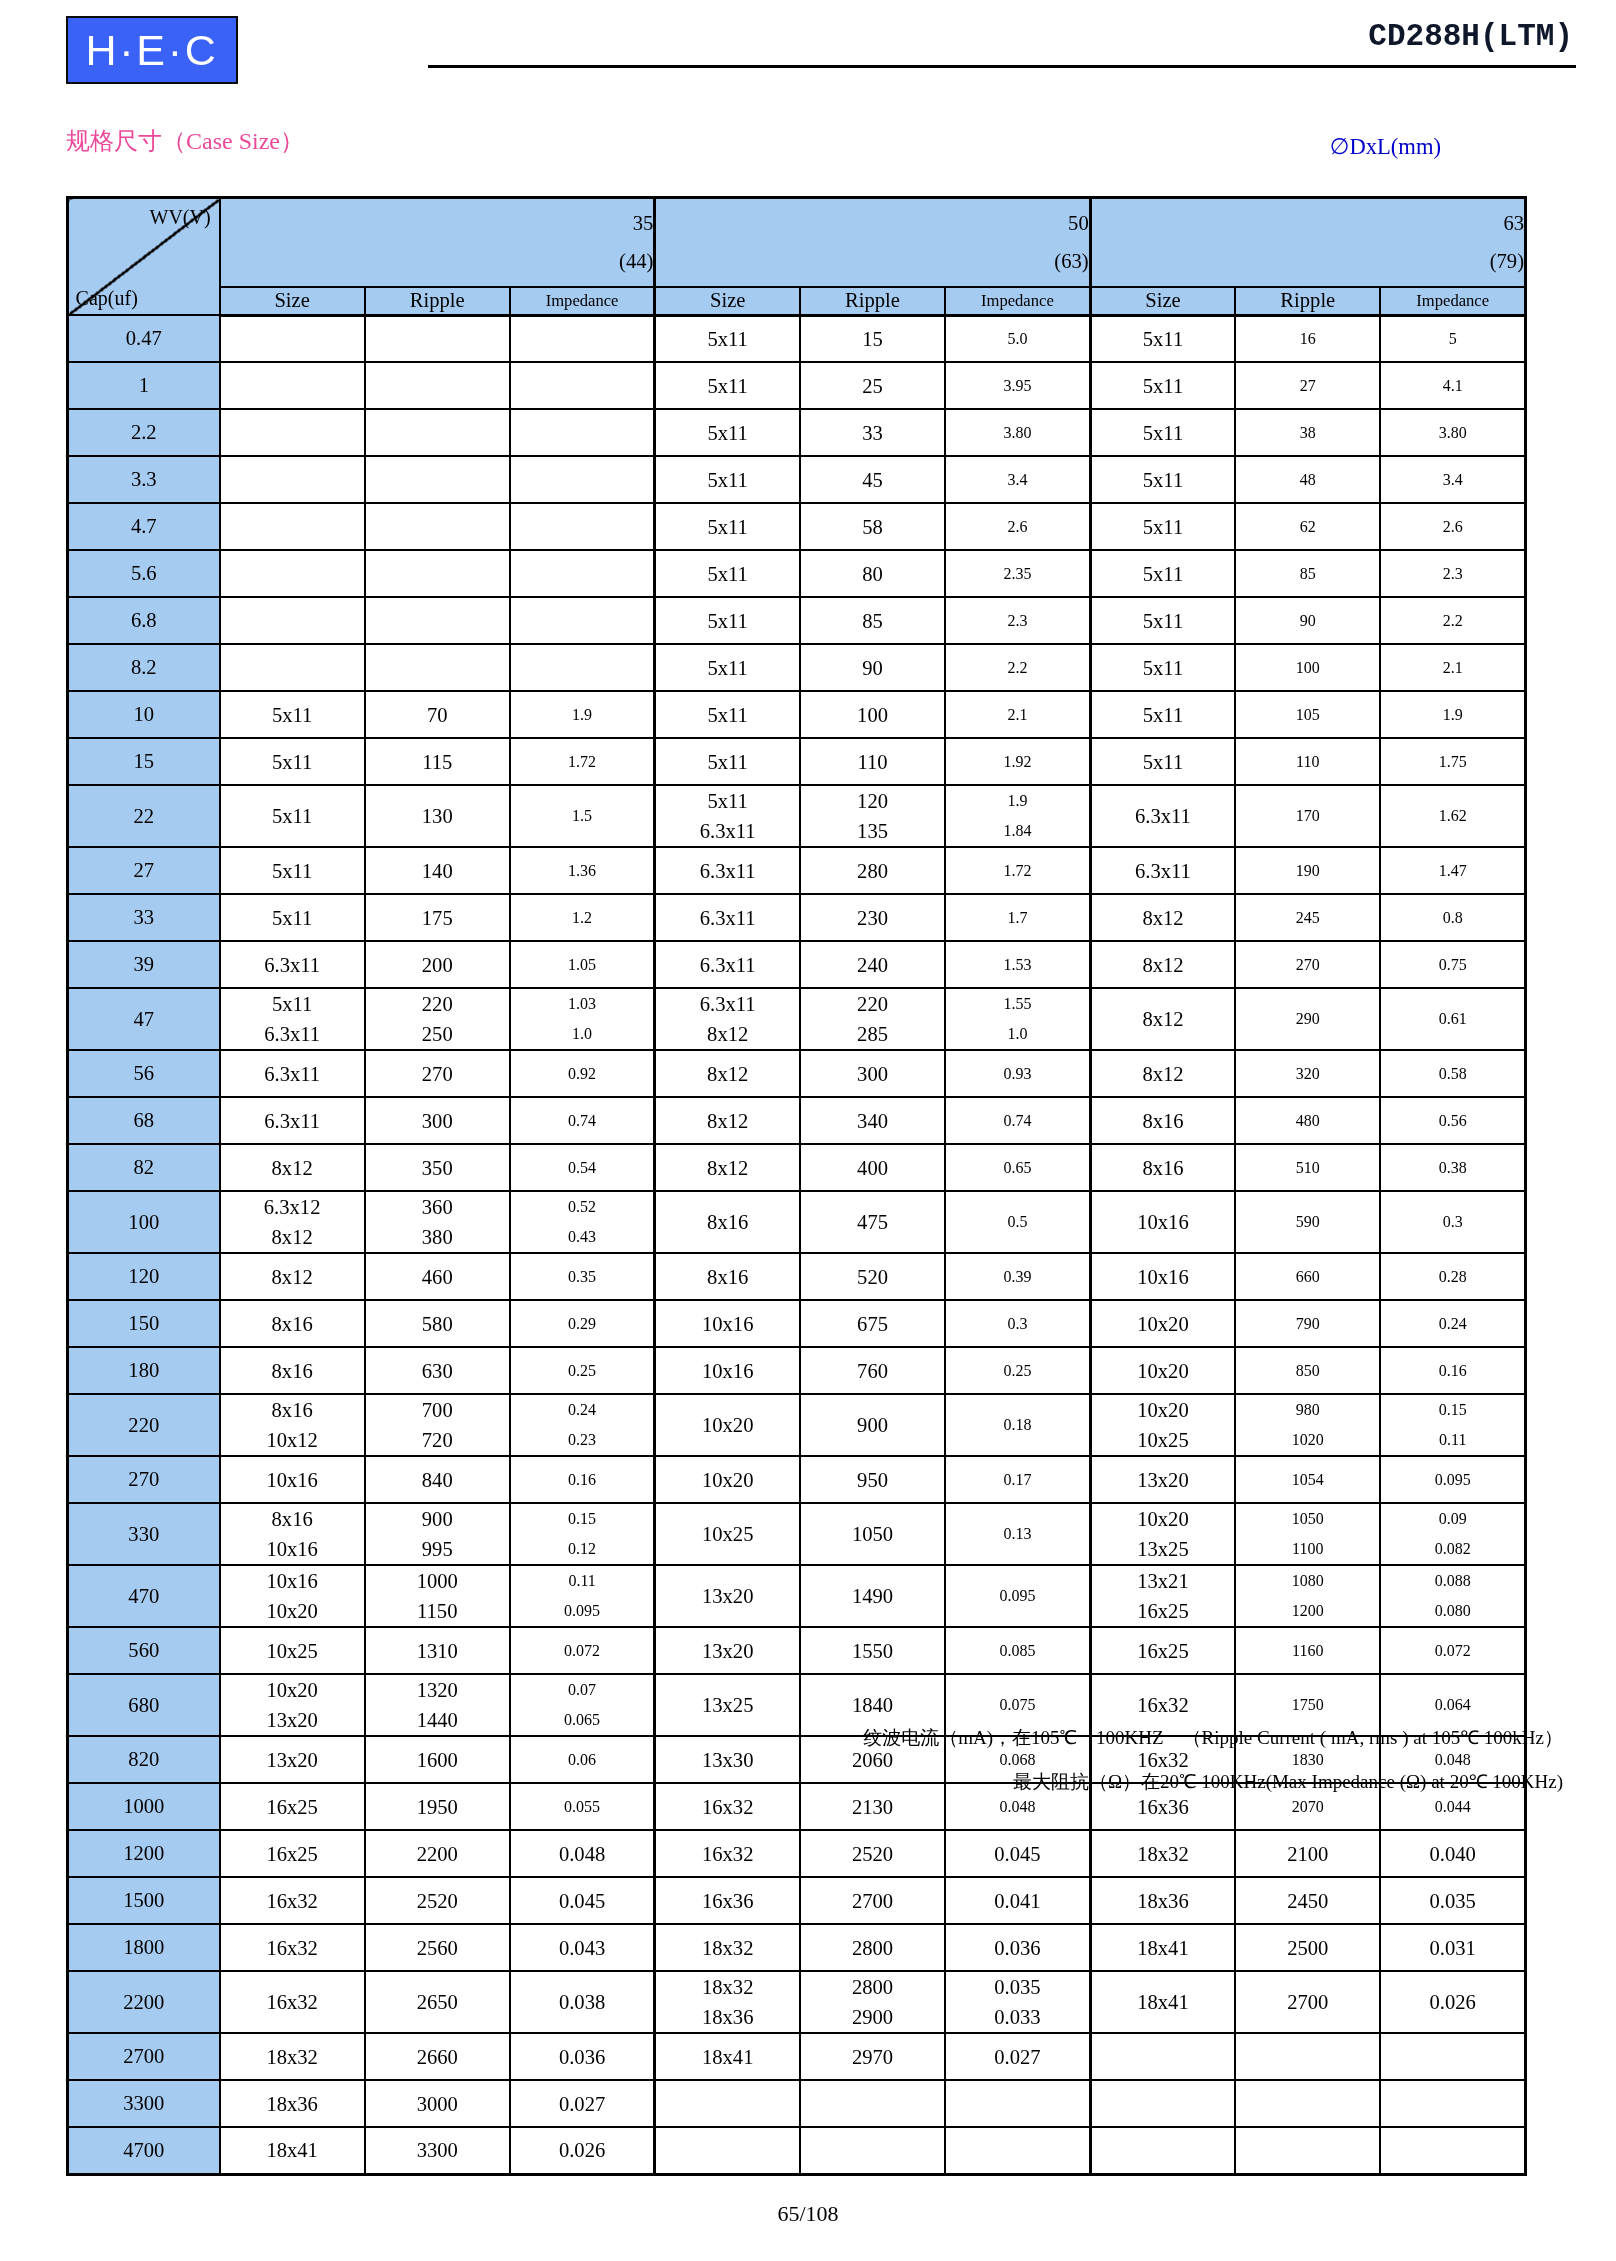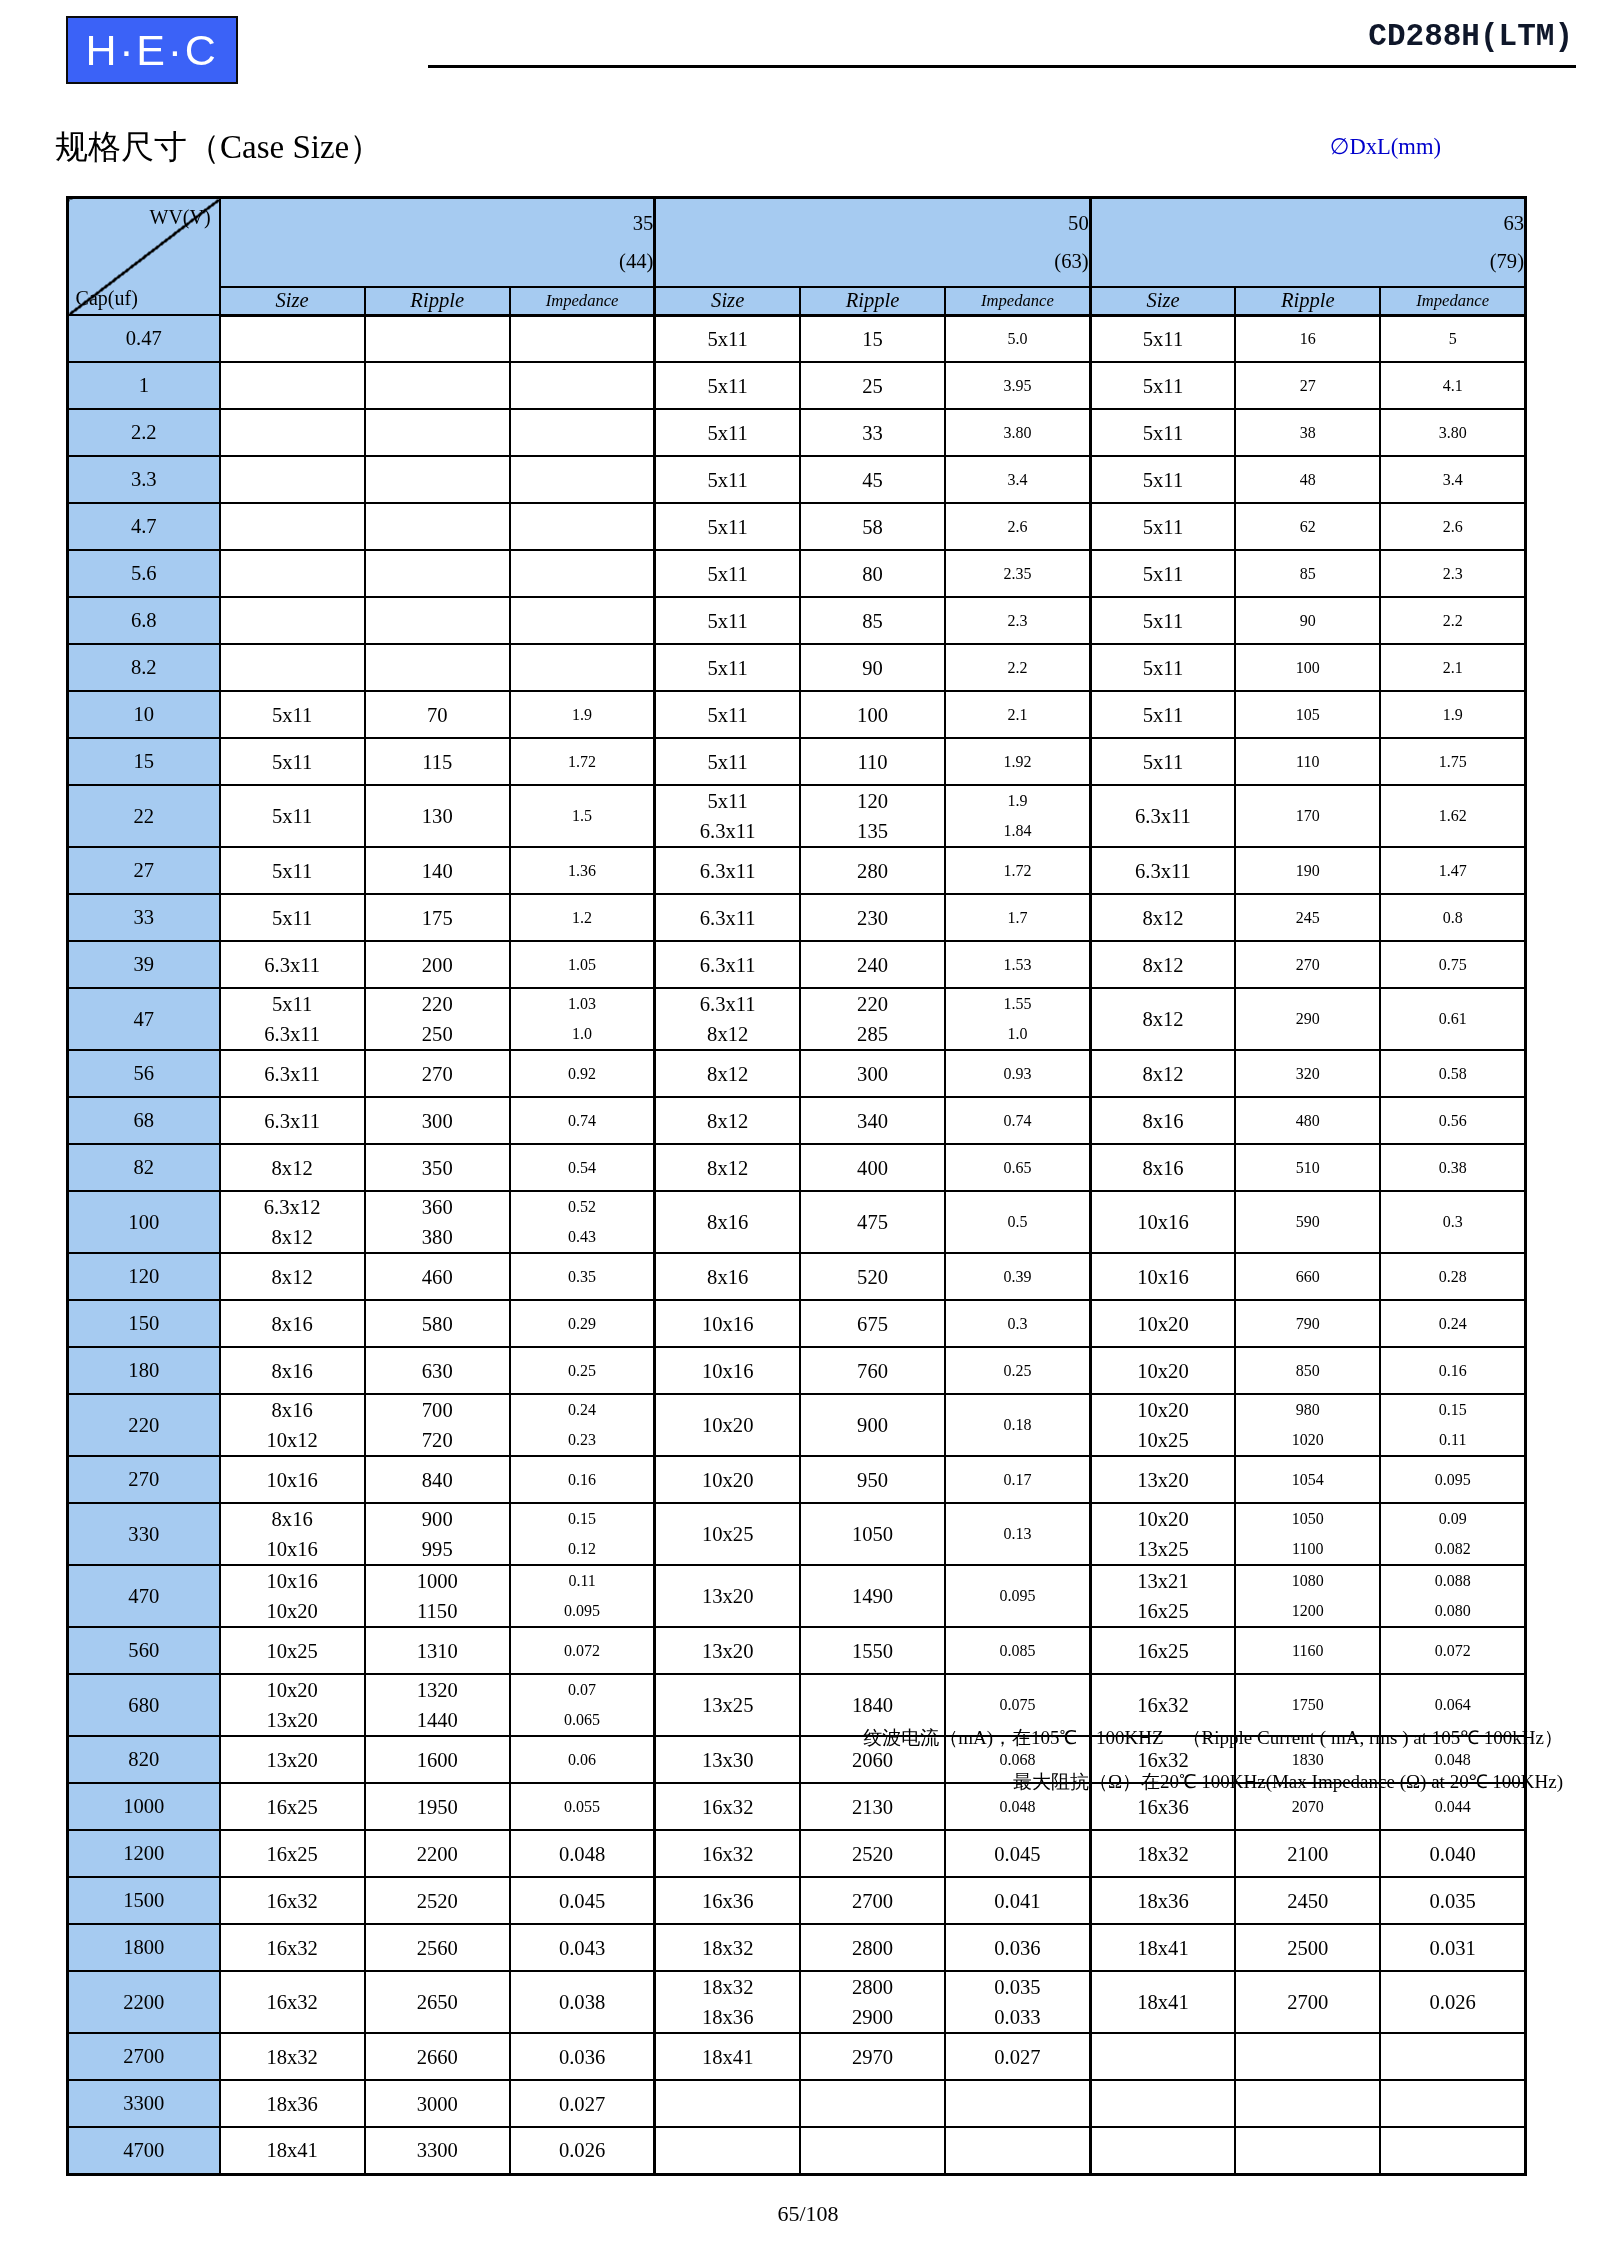--- a/index.html
+++ b/index.html
@@ -16,40 +16,40 @@
   .logo span{
     color:#ffffff;font-family:"Liberation Sans", sans-serif;
     font-size:43px;letter-spacing:2.7px;font-weight:400;
   }
   .top-rule{position:absolute;left:428px;top:65px;width:1148px;height:3.3px;background:#000;}
   .model{
     position:absolute;top:18.6px;right:43px;
     font-family:"Liberation Mono", monospace;font-weight:bold;
     font-size:31px;color:#0f172a;white-space:nowrap;
   }
-  .section-title{position:absolute;left:55px;top:125px;font-size:33px;color:#000000;white-space:nowrap;}
+  .section-title{position:absolute;left:66px;top:125px;font-size:24px;color:#ec4899;white-space:nowrap;}
   .dim-note{position:absolute;top:133px;right:175px;font-size:22.6px;color:#0000CC;white-space:nowrap;}
 
   
   .table-wrap{position:absolute;left:66px;top:178px;margin-top:18px;}
   table{
     border-collapse:collapse;table-layout:fixed;width:1461px;
     border:3.3px solid #000;
   }
   th,td{
     border:2px solid #000;text-align:center;vertical-align:middle;
     padding:0;font-weight:normal;white-space:pre-line;
     overflow:hidden;
   }
   thead th{background:#A6CBF1;}
   tr.vrow{height:57px;}
   tr.crow{height:28px;}
   tr.crow th{border-bottom:3.3px solid #000;}
   .group div{font-size:20.6px;line-height:27px;text-align:right;}
-  .colh{font-size:20.6px;font-style:italic;}
+  .colh{font-size:20.6px;}
   .colh.imp{font-size:16.6px;}
   .gsep{border-left-width:3.3px !important;}
   .corner{
     position:relative;
     background-color:#A6CBF1;
     background-image:linear-gradient(to bottom right,
       transparent calc(50% - 1.3px), #000 calc(50% - 1.3px),
       #000 calc(50% + 1.3px), transparent calc(50% + 1.3px));
   }
   .c-top{position:absolute;top:6.6px;right:8px;font-size:20px;}

